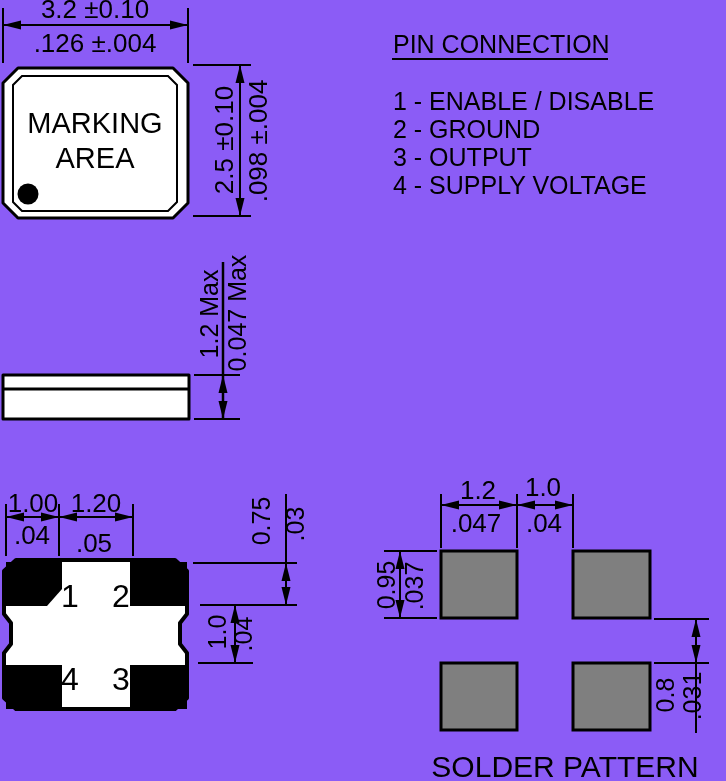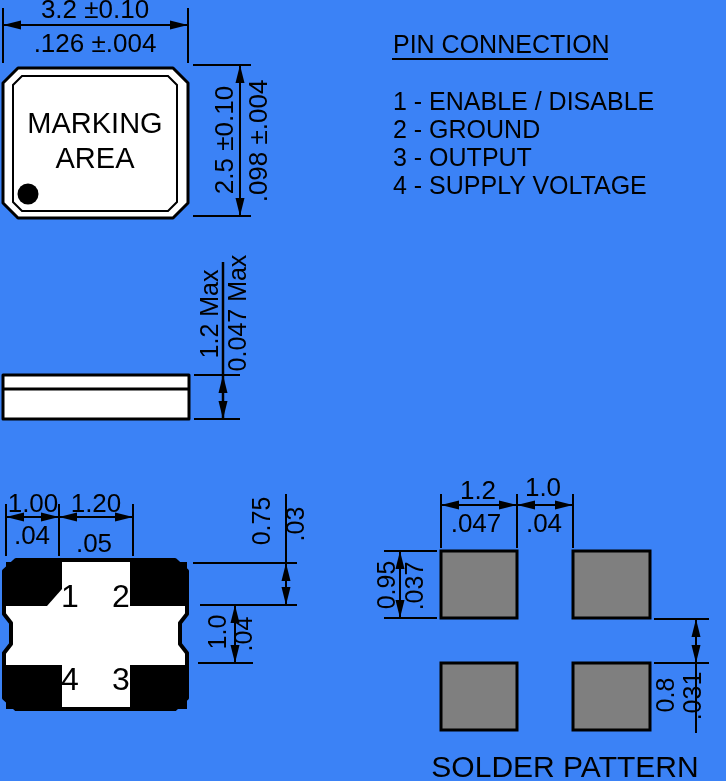--- a/index.html
+++ b/index.html
@@ -1,17 +1,17 @@
 <!DOCTYPE html>
 <html><head>
 <meta charset="utf-8">
 <style>
   html,body{margin:0;padding:0;background:#ffffff;}
   .canvas{
-    position:relative;width:726px;height:781px;background:#3b82f6;
+    position:relative;width:726px;height:781px;background:#8b5cf6;
     font-family:"Liberation Sans", sans-serif;
   }
   svg{position:absolute;left:0;top:0;}
   text{fill:#000000;font-family:"Liberation Sans", sans-serif;}
   .dim{font-size:26px;}
   .dim-sm{font-size:25px;}
   .marking{font-size:29px;}
   .padnum{font-size:32px;}
   .pc-title{font-size:25px;}
   .pc-item{font-size:25px;}

